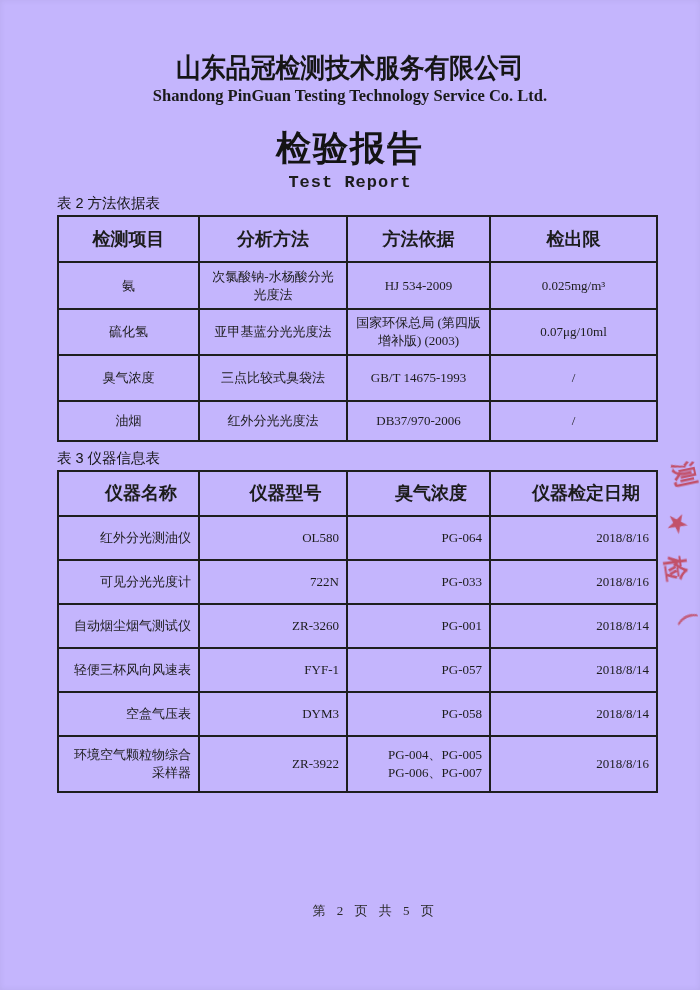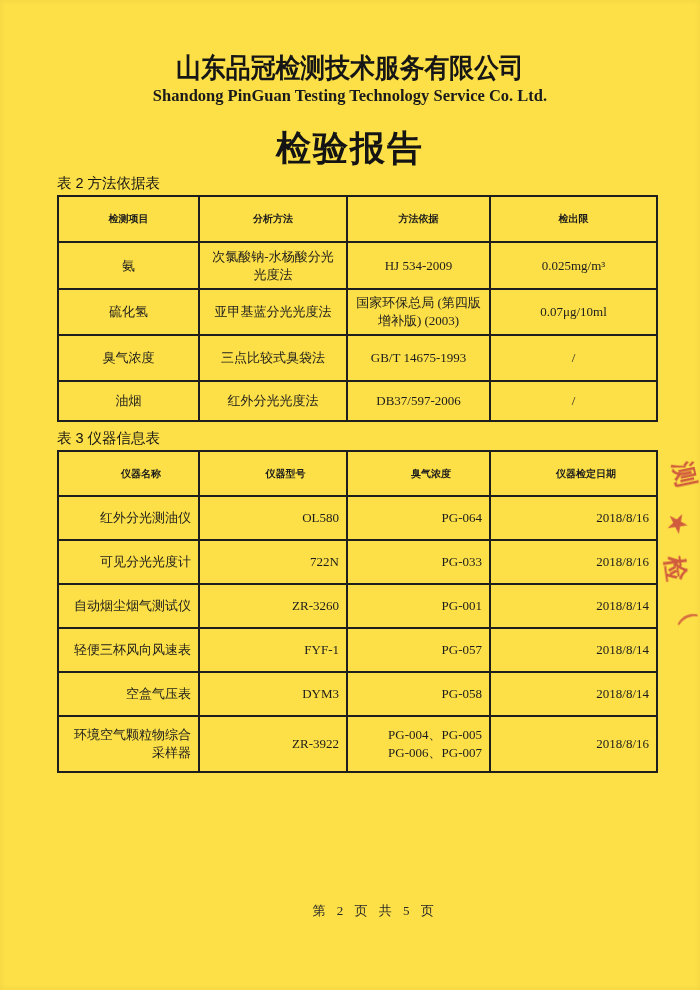--- a/index.html
+++ b/index.html
@@ -6,21 +6,21 @@
   body {
     width:700px; height:990px;
     background:#f2f4f4;
     font-family:"Liberation Serif", serif;
     color:#1c1c1c;
     position:relative;
     overflow:hidden;
   }
   .page {
     position:absolute; inset:0;
-    background:#fde047;
+    background:#c4b5fd;
     box-shadow:inset 0 0 6px rgba(0,0,0,0.06);
   }
 
   
   .header { text-align:center; }
   .company-cn {
     margin-top:50px;
     font-family:"Liberation Sans", sans-serif;
     font-weight:bold;
     font-size:27px;
@@ -75,21 +75,21 @@
     vertical-align:middle;
     font-size:13px;
     line-height:1.35;
     padding:2px 7px;
     color:#1c1c1c;
     font-family:"Liberation Serif", serif;
   }
   th {
     font-family:"Liberation Sans", sans-serif;
     font-weight:bold;
-    font-size:10px;
+    font-size:18px;
   }
   .t2 th { height:40px; }
   .t2 .r0 td { height:41px; }
   .t2 .r1 td { height:40px; }
   .t2 .r2 td { height:40px;text-align:center; }
   .t2 .r3 td { height:34px; }
   .t3 th { height:39px;padding-left:32px; }
   .t3 td { height:38px;text-align:right; }
   .t3 .r5 td { height:50px; }
   .multiline { white-space:pre-line; }
@@ -129,20 +129,21 @@
 </style>
 </head>
 <body>
 
 <div class="page">
 
   <div class="header">
     <div class="company-cn">山东品冠检测技术服务有限公司</div>
     <div class="company-en">Shandong PinGuan Testing Technology Service Co. Ltd.</div>
     <div class="title-cn">检验报告</div>
+    <div class="title-en">Test Report</div>
   </div>
 
   <div class="caption caption-2">表 2 方法依据表</div>
 
   <table class="t2">
     <colgroup>
         <col style="width:141px">
         <col style="width:148px">
         <col style="width:143px">
         <col style="width:167px">
@@ -168,21 +169,21 @@
     </tr>
     <tr class="r2">
       <td>臭气浓度</td>
       <td>三点比较式臭袋法</td>
       <td>GB/T 14675-1993</td>
       <td>/</td>
     </tr>
     <tr class="r3">
       <td>油烟</td>
       <td>红外分光光度法</td>
-      <td>DB37/597-2006</td>
+      <td>DB37/970-2006</td>
       <td>/</td>
     </tr>
   </tbody>
     </table>
 
   <div class="caption caption-3">表 3 仪器信息表</div>
 
   <table class="t3">
     <colgroup>
         <col style="width:141px">

